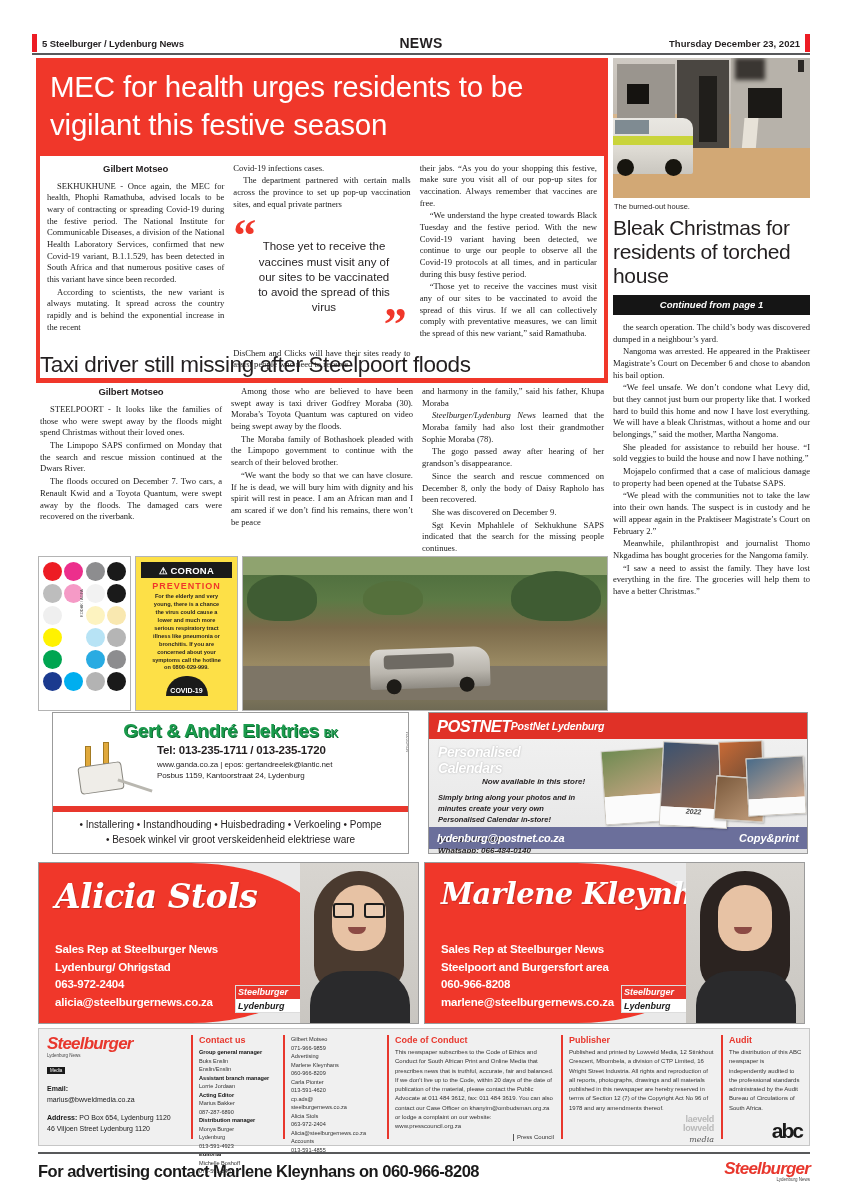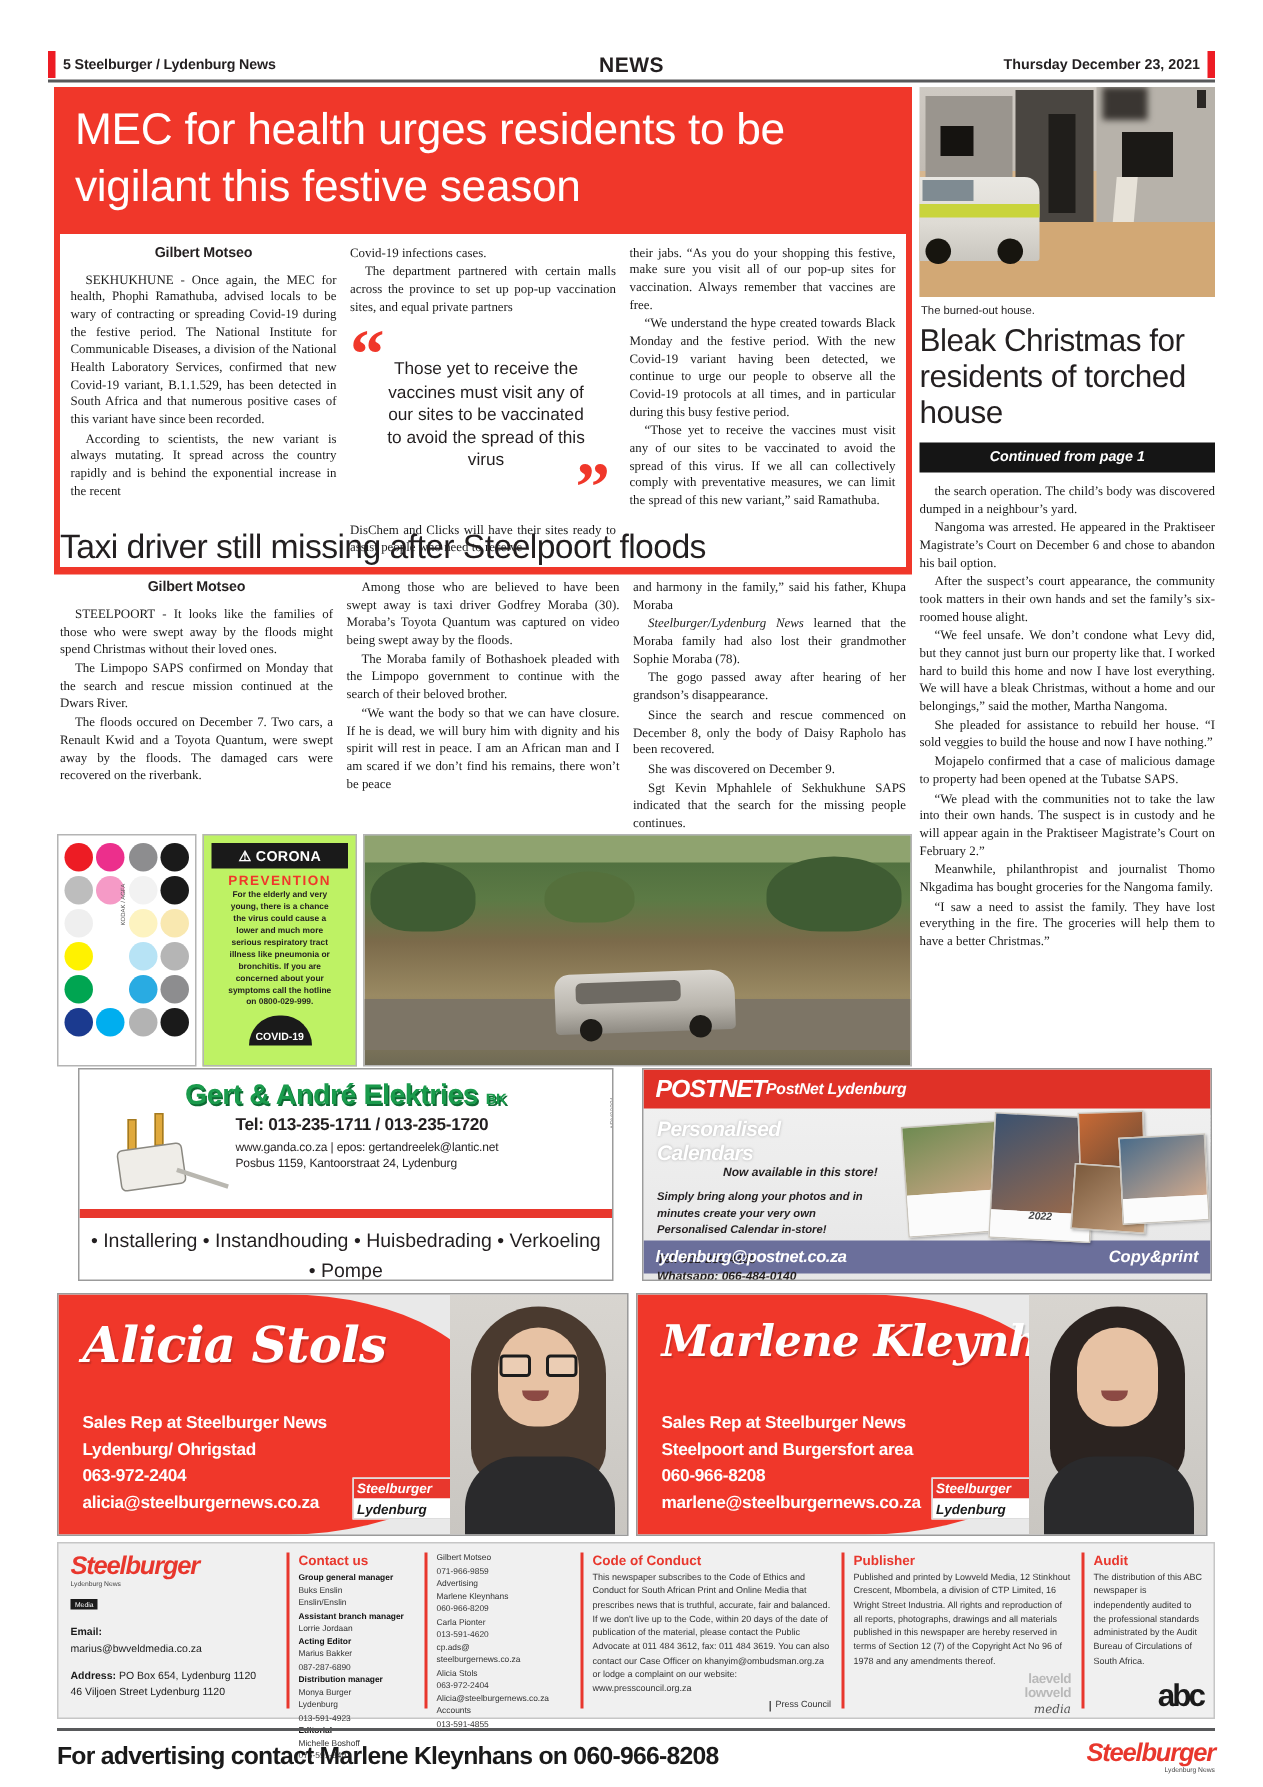--- a/index.html
+++ b/index.html
@@ -133,21 +133,21 @@
     width: 93px; border: 1px solid #b4b4b4; background: #fff; padding: 5px 4px;
     position: relative;
   }
   .swatch-grid { display: grid; grid-template-columns: repeat(4, 1fr); gap: 3px 2px; }
   .dot { width: 19px; height: 19px; border-radius: 50%; }
   .swatch-vtext {
     position: absolute; left: 40px; top: 60px; font-size: 4px; color: #555;
     transform: rotate(-90deg); transform-origin: left top; white-space: nowrap;
   }
   .coronabox {
-    width: 103px; border: 1px solid #b4b4b4; background: #bef264; padding: 5px;
+    width: 103px; border: 1px solid #b4b4b4; background: #fde047; padding: 5px;
     display: flex; flex-direction: column; align-items: center; position: relative;
   }
   .corona-title {
     background: #1a1a1a; color: #fff; font-weight: bold; font-size: 9.5px;
     padding: 2.5px 8px; width: 100%; text-align: center; letter-spacing: 0.2px;
   }
   .corona-sub { color: #f0372a; font-weight: bold; font-size: 9px; letter-spacing: 1px; margin: 3px 0 2px; }
   .corona-body {
     font-size: 5.6px; font-weight: bold; color: #231f20; text-align: center;
     line-height: 1.42; padding: 0 10px;
@@ -189,21 +189,21 @@
   .plug-body { position: absolute; left: 18px; top: 20px; width: 44px; height: 28px; background: #efede8; border: 1.5px solid #8a8881; border-radius: 4px; transform: rotate(-8deg); }
   .plug-pin { position: absolute; width: 6px; height: 22px; background: #e0a93c; border: 1px solid #a37a22; }
   .plug-pin.p1 { left: 24px; top: 2px; }
   .plug-pin.p2 { left: 42px; top: -2px; }
   .plug-cord { position: absolute; left: 56px; top: 40px; width: 36px; height: 3px; background: #b9b7b0; transform: rotate(18deg); }
   .gert-info { flex: 1; padding-left: 4px; }
   .gert-tel { font-size: 11.5px; font-weight: bold; color: #231f20; letter-spacing: -0.2px; }
   .gert-web { font-size: 8px; color: #231f20; margin-top: 4px; letter-spacing: -0.1px; }
   .gert-addr { font-size: 8px; color: #231f20; margin-top: 2px; letter-spacing: -0.1px; }
   .gert-redbar { height: 6px; background: #e8372d; margin: 2px 0 0 0; }
-  .gert-services { text-align: center; font-size: 13px; color: #231f20; padding: 5px 6px 3px; line-height: 1.5; }
+  .gert-services { text-align: center; font-size: 10px; color: #231f20; padding: 5px 6px 3px; line-height: 1.5; }
   .gert-green {
     background: #1a9b4c; color: #ffffff; text-align: center; font-weight: bold;
     font-size: 11px; padding: 5px 0 6px; margin: 3px 6px 6px;
   }
   .gert-vcode { position: absolute; right: 2px; top: 18px; font-size: 4.5px; color: #777; transform: rotate(-90deg); transform-origin: right top; }
 
   
   .ad-postnet {
     position: absolute; left: 428px; top: 712px; width: 380px; height: 142px;
     border: 1px solid #9b9b9b; overflow: hidden;
@@ -353,21 +353,21 @@
           <div class="pullquote">
             <span class="qmark qm-open">“</span>
             <div class="qtext">Those yet to receive the vaccines must visit any of our sites to be vaccinated to avoid the spread of this virus</div>
             <span class="qmark qm-close">”</span>
           </div>
           <p class="body noind">DisChem and Clicks will have their sites ready to assist people who need to receive</p>
         </div>
 
         <div class="col">
           <p class="body noind">their jabs. “As you do your shopping this festive, make sure you visit all of our pop-up sites for vaccination. Always remember that vaccines are free.</p>
-          <p class="body">“We understand the hype created towards Black Monday and the festive period. With the new Covid-19 variant having been detected, we continue to urge our people to observe all the Covid-19 protocols at all times, and in particular during this busy festive period.</p>
+          <p class="body">“We understand the hype created towards Black Tuesday and the festive period. With the new Covid-19 variant having been detected, we continue to urge our people to observe all the Covid-19 protocols at all times, and in particular during this busy festive period.</p>
           <p class="body">“Those yet to receive the vaccines must visit any of our sites to be vaccinated to avoid the spread of this virus. If we all can collectively comply with preventative measures, we can limit the spread of this new variant,” said Ramathuba.</p>
         </div>
 
       </div>
     </div>
   </div>
 
   <div class="rightcol">
     <div class="photo-house">
       <div class="ph-wall-l"></div>
@@ -386,21 +386,20 @@
         <div class="ph-wheel w1"></div>
         <div class="ph-wheel w2"></div>
       </div>
     </div>
     <div class="caption">The burned-out house.</div>
     <div class="bleak-head">Bleak Christmas for residents of torched house</div>
     <div class="contbar">Continued from page 1</div>
 
     <p class="rbody noind">the search operation. The child’s body was discovered dumped in a neighbour’s yard.</p>
     <p class="rbody">Nangoma was arrested. He appeared in the Praktiseer Magistrate’s Court on December 6 and chose to abandon his bail option.</p>
-    <p class="rbody">After the suspect’s court appearance, the community took matters in their own hands and set the family’s six-roomed house alight.</p>
     <p class="rbody">“We feel unsafe. We don’t condone what Levy did, but they cannot just burn our property like that. I worked hard to build this home and now I have lost everything. We will have a bleak Christmas, without a home and our belongings,” said the mother, Martha Nangoma.</p>
     <p class="rbody">She pleaded for assistance to rebuild her house. “I sold veggies to build the house and now I have nothing.”</p>
     <p class="rbody">Mojapelo confirmed that a case of malicious damage to property had been opened at the Tubatse SAPS.</p>
     <p class="rbody">“We plead with the communities not to take the law into their own hands. The suspect is in custody and he will appear again in the Praktiseer Magistrate’s Court on February 2.”</p>
     <p class="rbody">Meanwhile, philanthropist and journalist Thomo Nkgadima has bought groceries for the Nangoma family.</p>
     <p class="rbody">“I saw a need to assist the family. They have lost everything in the fire. The groceries will help them to have a better Christmas.”</p>
   </div>
 
   <div class="taxi-wrap">
     <div class="taxi-head">Taxi driver still missing after Steelpoort floods</div>

